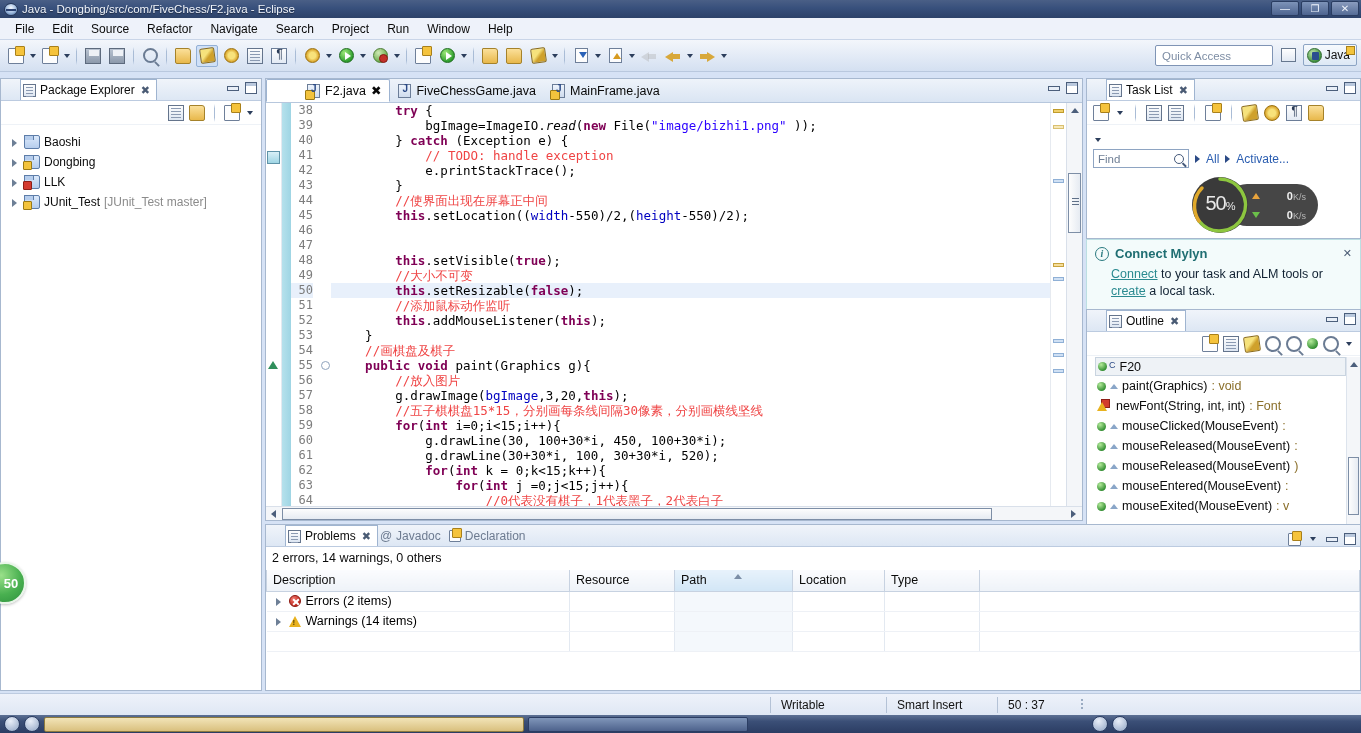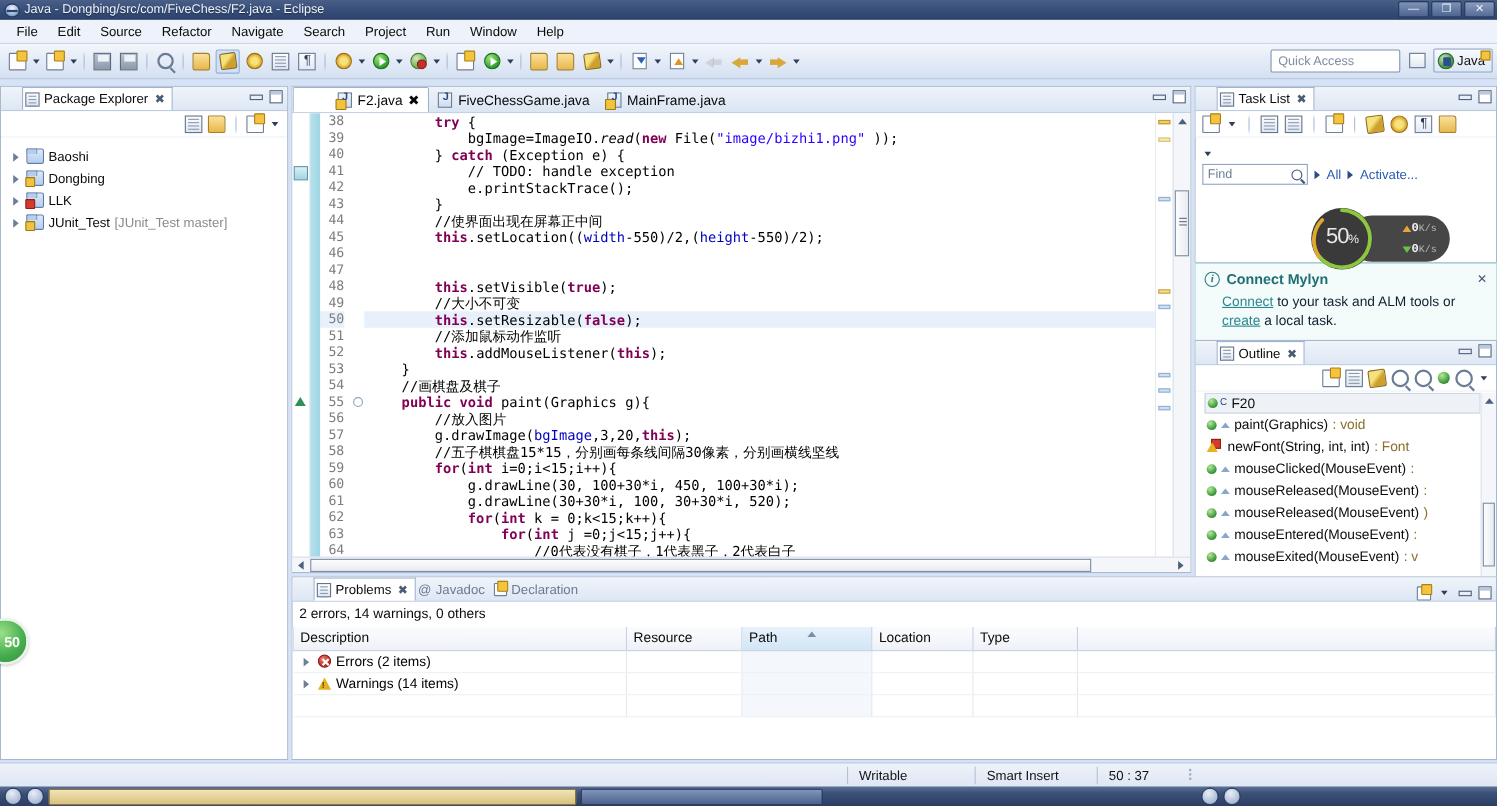--- a/index.html
+++ b/index.html
@@ -193,21 +193,21 @@
   .fold-strip { width:9px; background:linear-gradient(to right,#b6e1ec,#9fd5e4); flex:0 0 auto; position:relative;}
   .num-col { width:26px; flex:0 0 auto; text-align:right; padding-right:4px;
              color:#7d7d7d; font:12px/15px "DejaVu Sans Mono", monospace; background:#fff;}
   .fold-col { width:14px; flex:0 0 auto; position:relative; background:#fff;}
   .code-col { flex:1 1 auto; position:relative; overflow:hidden;
               font:12.5px/15px "DejaVu Sans Mono", monospace; white-space:pre; color:#000;}
   .cline { height:15px; padding-left:4px; }
   .cline.hl { background:#e8f0fb; }
   .kw { color:#7f0055; font-weight:bold; }
   .str { color:#2a00ff; }
-  .cmt { color:#000000; }
+  .cmt { color:#ef4444; }
   .fld { color:#0000c0; }
   .sta { font-style:italic; }
 
   .ov-col { width:16px; flex:0 0 auto; background:#fff; border-left:1px solid #e6eaf0; position:relative; }
   .ov-mark { position:absolute; left:2px; width:11px; height:4px; }
 
   
   .vscroll { width:16px; flex:0 0 auto; background:#f4f6f9; border-left:1px solid #d9e0ea; position:relative;}
   .vs-up,.vs-dn { position:absolute; left:2px; width:12px; height:12px; }
   .vs-up { top:2px; } .vs-dn { bottom:2px; }
@@ -292,32 +292,32 @@
     background:linear-gradient(to bottom,#5d7194 0%,#3b4f77 35%,#2b3d63 100%);
     display:flex; align-items:center; gap:4px; padding-left:4px;
   }
   .tb-tile { width:28px; height:15px; border-radius:2px;
              background:linear-gradient(to bottom,#8096b9,#4d628c); border:1px solid #2b3d63;}
   .tb-tile.active { background:linear-gradient(to bottom,#f2e4b8,#d9c07e); border-color:#8d7a3e;}
   .tb-tile.round { border-radius:50%; width:16px;height:16px;background:radial-gradient(circle at 40% 30%,#e8eef8,#8fa4c4);}
 
   
   .netwidget {
-    position:absolute; left:1190px; top:188px; width:128px; height:58px; z-index:40;
+    position:absolute; left:1190px; top:176px; width:128px; height:58px; z-index:40;
     display:flex; align-items:center;
   }
   .nw-pill {
     position:absolute; left:36px; top:8px; width:92px; height:42px;
     background:#3a3a3a; border-radius:21px; opacity:.94;
   }
   .nw-circle {
     position:absolute; left:0; top:0; width:60px; height:58px;
   }
   .nw-rows { position:absolute; left:58px; top:10px; width:66px; height:38px; }
-  .nw-row { height:19px; display:flex; align-items:center; justify-content:flex-end; padding:0 8px 0 0;font-family:Liberation Mono, monospace;}
+  .nw-row { height:19px; display:flex; align-items:center; justify-content:space-between; padding:0 8px 0 0;}
   .nw-up { width:0;height:0;border-left:4px solid transparent;border-right:4px solid transparent;border-bottom:6px solid #e8a33c;margin-left:4px;}
   .nw-dn { width:0;height:0;border-left:4px solid transparent;border-right:4px solid transparent;border-top:6px solid #6bbf4a;margin-left:4px;}
   .nw-val { color:#f2f2f2; font-size:11px; }
   .nw-val small { color:#b6b6b6; font-size:9px; }
 
   .greenbadge {
     position:absolute; left:-16px; top:562px; width:42px; height:42px; border-radius:50%;
     background:radial-gradient(circle at 40% 30%, #9ae08a 0%, #49b050 55%, #2d8f3d 100%);
     border:2px solid #e8f5e8; z-index:40;
     display:flex; align-items:center; justify-content:center;

